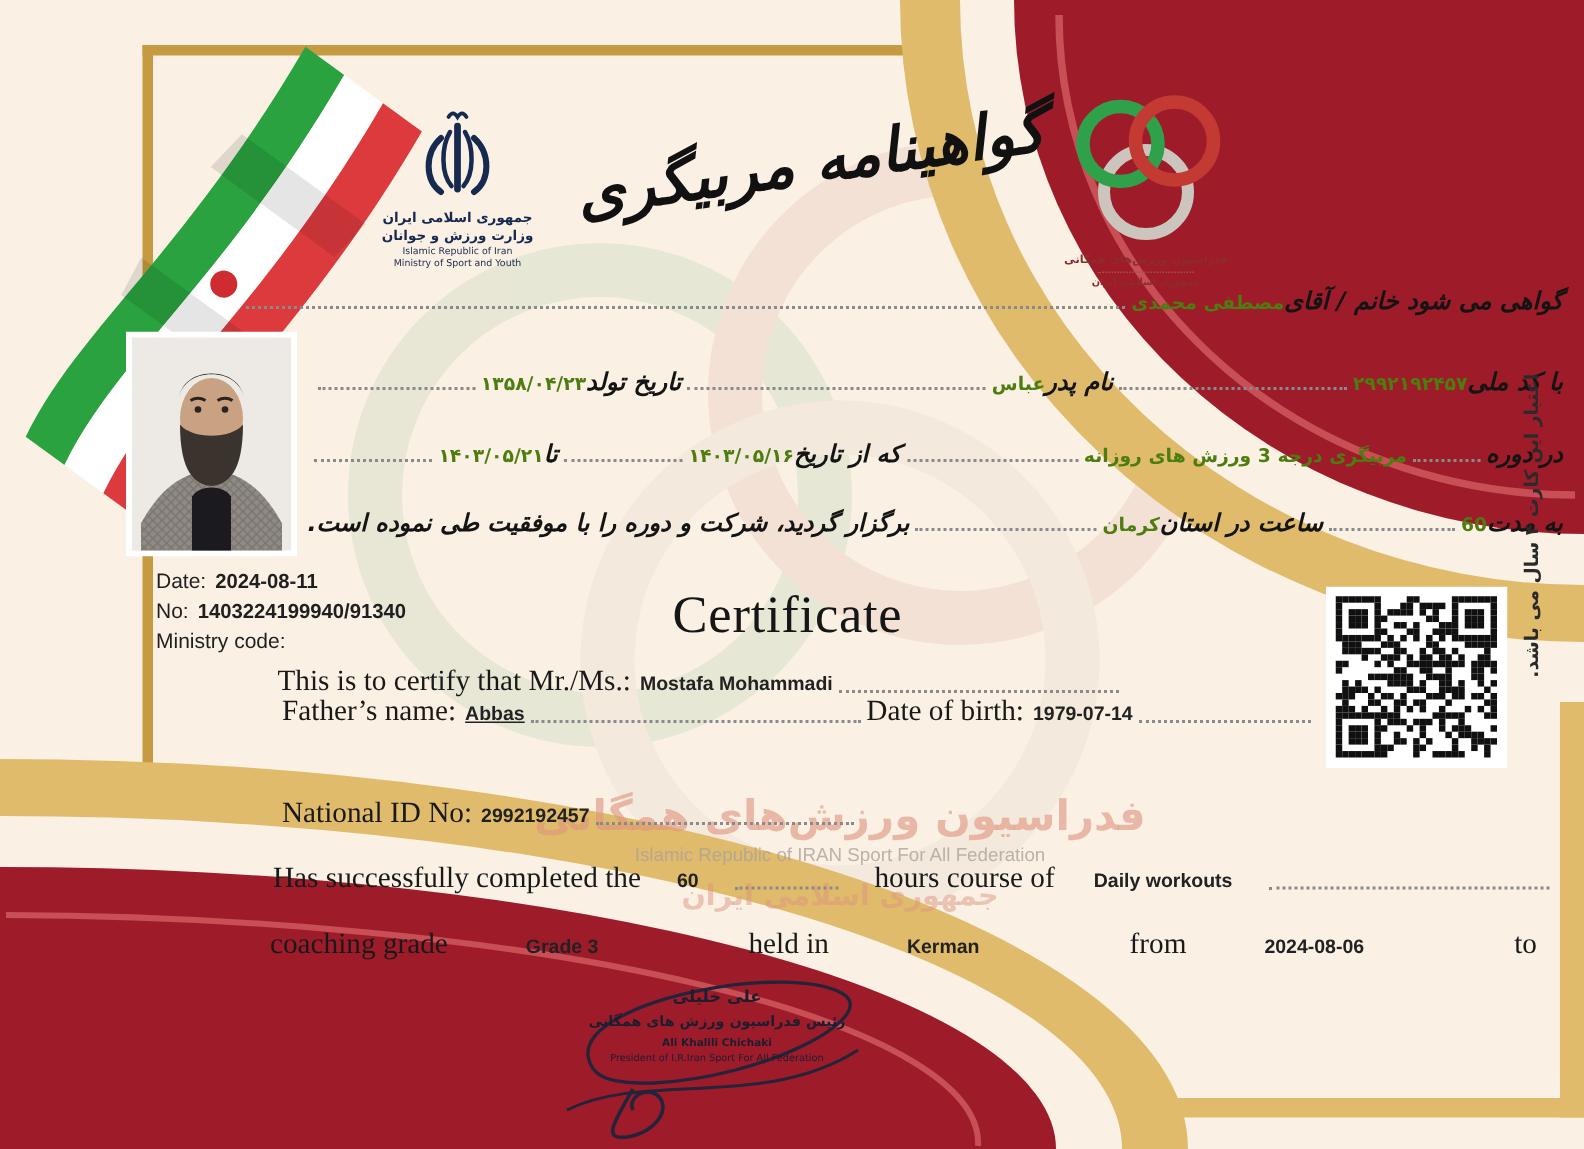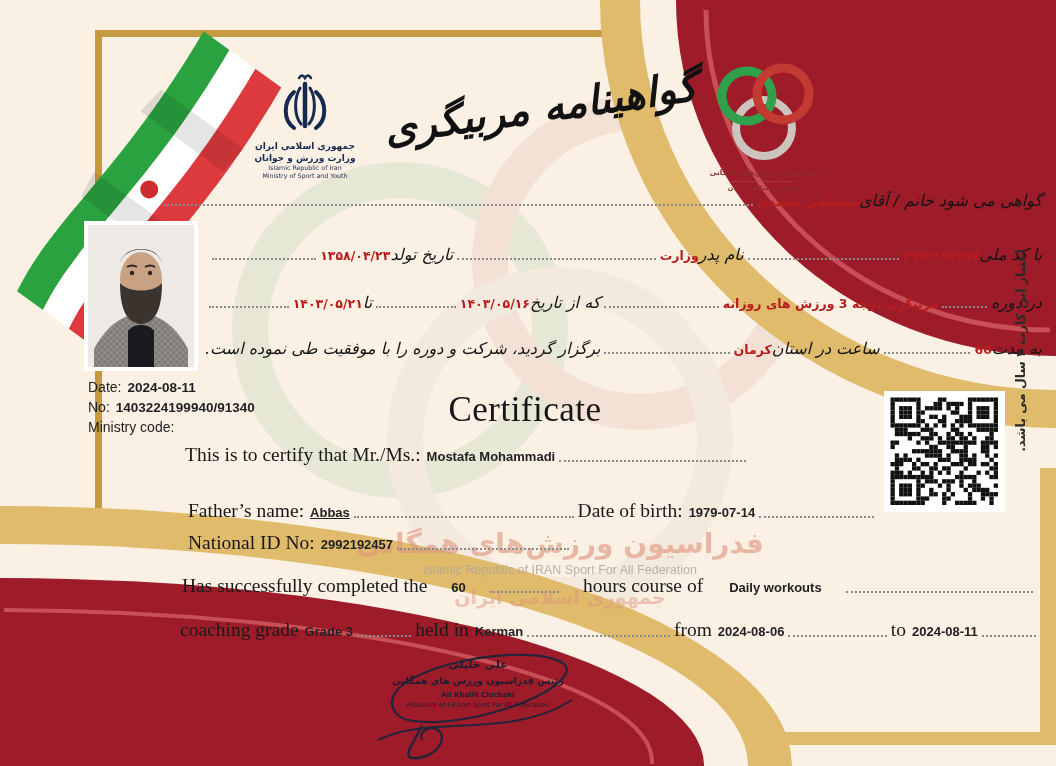--- a/index.html
+++ b/index.html
@@ -2,31 +2,31 @@
 <html><head>
 <meta charset="utf-8">
 <style>
   html,body{margin:0;padding:0;}
   body{width:1056px;height:766px;overflow:hidden;font-family:"DejaVu Sans",sans-serif;}
   .page{position:relative;width:1056px;height:766px;background:#FAF0E4;overflow:hidden;}
   .decor{position:absolute;left:0;top:0;z-index:0;}
 
   
   .fa-row{position:absolute;direction:rtl;display:flex;align-items:baseline;color:#1c1c1c;z-index:2;}
-  .fa-lbl{font-weight:400;font-style:italic;font-size:16px;white-space:nowrap;color:#141414;}
-  .fa-val{font-weight:700;font-size:12.5px;white-space:nowrap;color:#b91c1c;}
+  .fa-lbl{font-weight:700;font-style:italic;font-size:16px;white-space:nowrap;color:#141414;}
+  .fa-val{font-weight:700;font-size:12.5px;white-space:nowrap;color:#4d7c0f;}
   .dots{border-bottom:2px dotted #8a8a8a;align-self:flex-end;margin:0 4px 4px 4px;height:2px;}
   .grow1{flex:1 1 20px;} .grow2{flex:2 1 30px;} .grow3{flex:3 1 40px;} .grow4{flex:4 1 50px;}
 
   
   .en-row{position:absolute;display:flex;align-items:baseline;font-family:"Liberation Serif",serif;color:#191919;z-index:2;}
   .en-lbl{font-size:19.5px;white-space:nowrap;}
   .en-val{font-family:"Liberation Sans",sans-serif;font-weight:700;font-size:13px;white-space:nowrap;color:#222;}
 
-  .meta{position:absolute;left:88px;top:379px;z-index:2;font-family:"Liberation Sans",sans-serif;font-size:14px;color:#1f1f1f;}
+  .meta{position:absolute;left:104px;top:379px;z-index:2;font-family:"Liberation Sans",sans-serif;font-size:14px;color:#1f1f1f;}
   .meta .m-line{margin-bottom:4px;display:flex;align-items:baseline;}
   .meta .m-lbl{margin-right:6px;}
   .meta .m-val{font-weight:700;font-size:13.5px;}
 
   .cert-title{position:absolute;left:390px;top:390px;width:270px;text-align:center;
     font-family:Liberation Serif, serif;font-size:35px;color:#161616;letter-spacing:0.5px;z-index:2;}
 
   .fa-header-left{position:absolute;left:20px;top:118px;width:238px;direction:rtl;text-align:right;
     font-weight:700;font-size:14px;color:#171717;line-height:33px;z-index:2;}
   .fa-header-left .l3{padding-left:28px;}
@@ -135,21 +135,21 @@
     <span class="fa-lbl">گواهی می شود خانم / آقای</span>
     <span class="fa-val">مصطفی محمدی</span>
     <span class="dots grow4"></span>
   </div>
 
   <div class="fa-row" style="left:208px;right:14px;top:245px;">
     <span class="fa-lbl">با کد ملی</span>
     <span class="fa-val">۲۹۹۲۱۹۲۴۵۷</span>
     <span class="dots grow3"></span>
     <span class="fa-lbl">نام پدر</span>
-    <span class="fa-val">وزارت</span>
+    <span class="fa-val">عباس</span>
     <span class="dots grow4"></span>
     <span class="fa-lbl">تاریخ تولد</span>
     <span class="fa-val">۱۳۵۸/۰۴/۲۳</span>
     <span class="dots grow2"></span>
   </div>
 
   <div class="fa-row" style="left:205px;right:14px;top:293px;">
     <span class="fa-lbl">در دوره</span>
     <span class="dots grow1"></span>
     <span class="fa-val">مربیگری درجه 3 ورزش های روزانه</span>
@@ -550,21 +550,21 @@
   <div class="wm wm-fa-main">فدراسیون ورزش‌های همگانی</div>
   <div class="wm wm-en">Islamic Republic of IRAN Sport For All Federation</div>
   <div class="wm wm-fa-sub">جمهوری اسلامی ایران</div>
 
   <div class="en-row" style="left:185px;top:444px;width:565px;">
     <span class="en-lbl">This is to certify that Mr./Ms.:</span>
     <span class="en-val" style="margin-left:6px;">Mostafa Mohammadi</span>
     <span class="dots grow2"></span>
   </div>
 
-  <div class="en-row" style="left:188px;top:500px;width:690px;">
+  <div class="en-row" style="left:188px;top:464px;width:690px;">
     <span class="en-lbl">Father’s name:</span>
     <span class="en-val" style="margin-left:6px;text-decoration:underline;">Abbas</span>
     <span class="dots grow2"></span>
     <span class="en-lbl">Date of birth:</span>
     <span class="en-val" style="margin-left:6px;">1979-07-14</span>
     <span class="dots grow1"></span>
   </div>
 
   <div class="en-row" style="left:188px;top:532px;width:385px;">
     <span class="en-lbl">National ID No:</span>
@@ -574,21 +574,21 @@
 
   <div class="en-row" style="left:182px;top:575px;width:855px;gap:20px;">
     <span class="en-lbl">Has successfully completed the</span>
     <span class="en-val" style="margin-left:4px;">60</span>
     <span class="dots grow1"></span>
     <span class="en-lbl">hours course of</span>
     <span class="en-val" style="margin-left:6px;">Daily workouts</span>
     <span class="dots grow3"></span>
   </div>
 
-  <div class="en-row" style="left:180px;top:619px;width:860px;">
+  <div class="en-row" style="left:180px;top:619px;width:860px;gap:46px;">
     <span class="en-lbl">coaching grade</span>
     <span class="en-val" style="margin-left:6px;">Grade 3</span>
     <span class="dots grow1"></span>
     <span class="en-lbl">held in</span>
     <span class="en-val" style="margin-left:6px;">Kerman</span>
     <span class="dots grow3"></span>
     <span class="en-lbl">from</span>
     <span class="en-val" style="margin-left:6px;">2024-08-06</span>
     <span class="dots grow2"></span>
     <span class="en-lbl">to</span>

